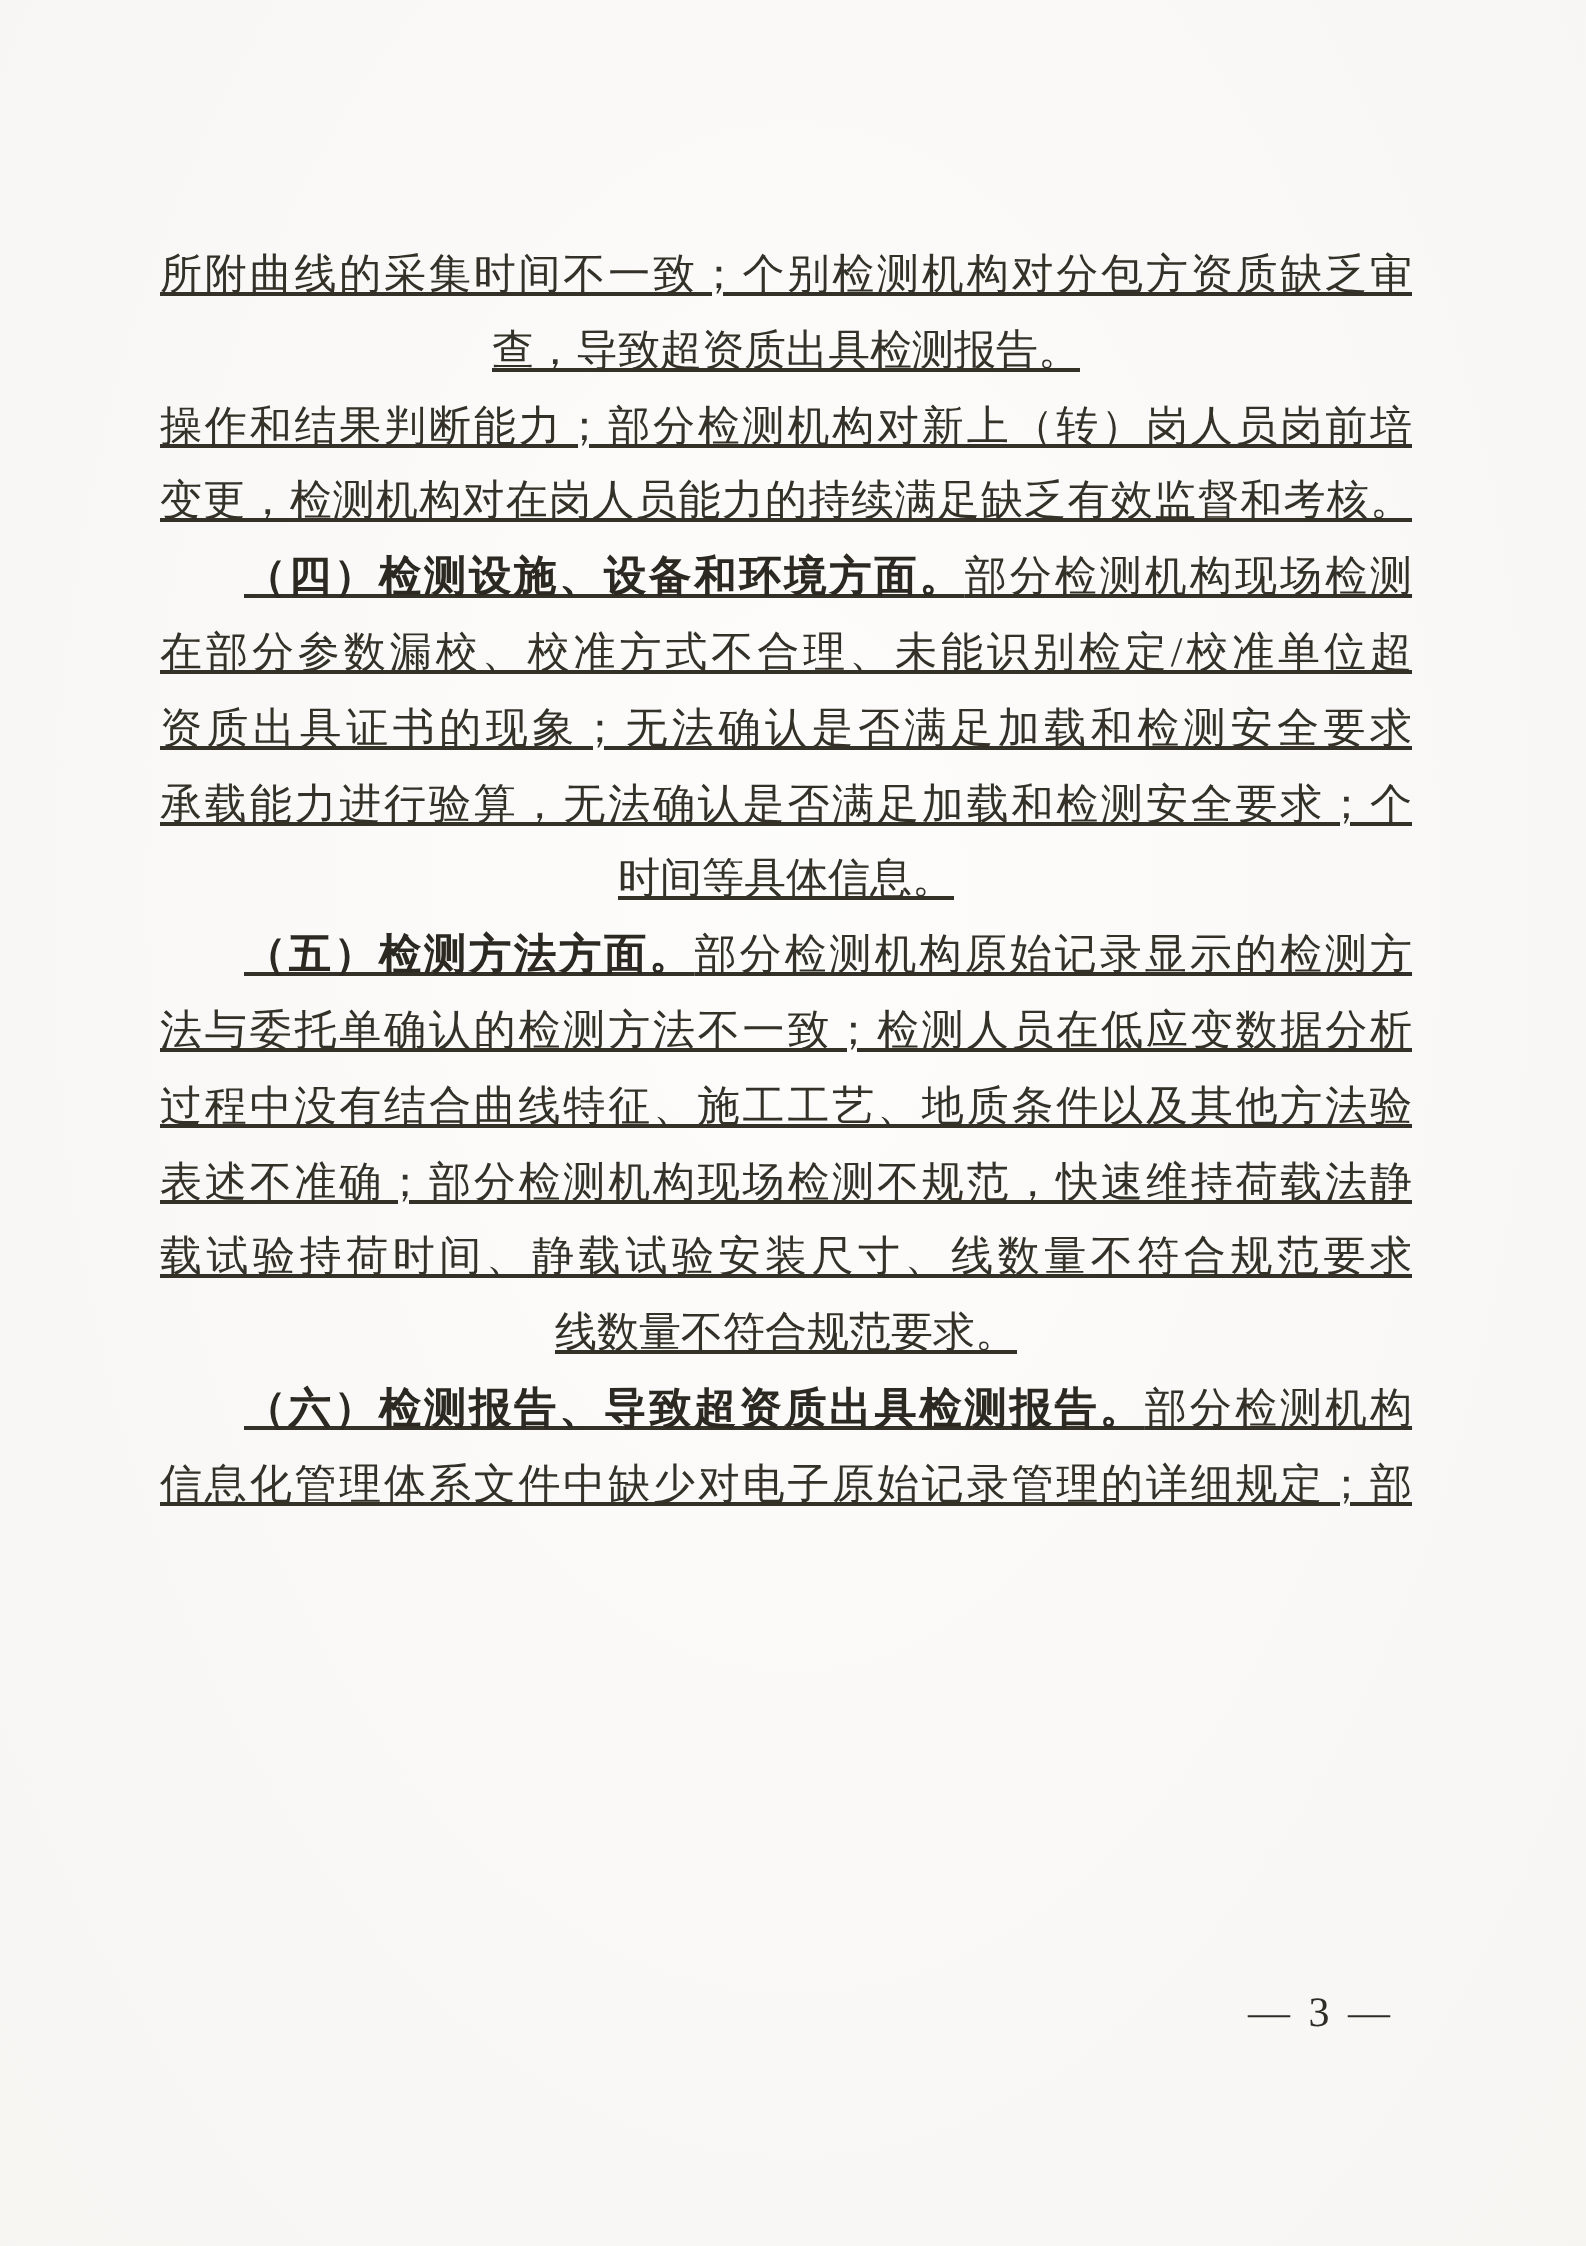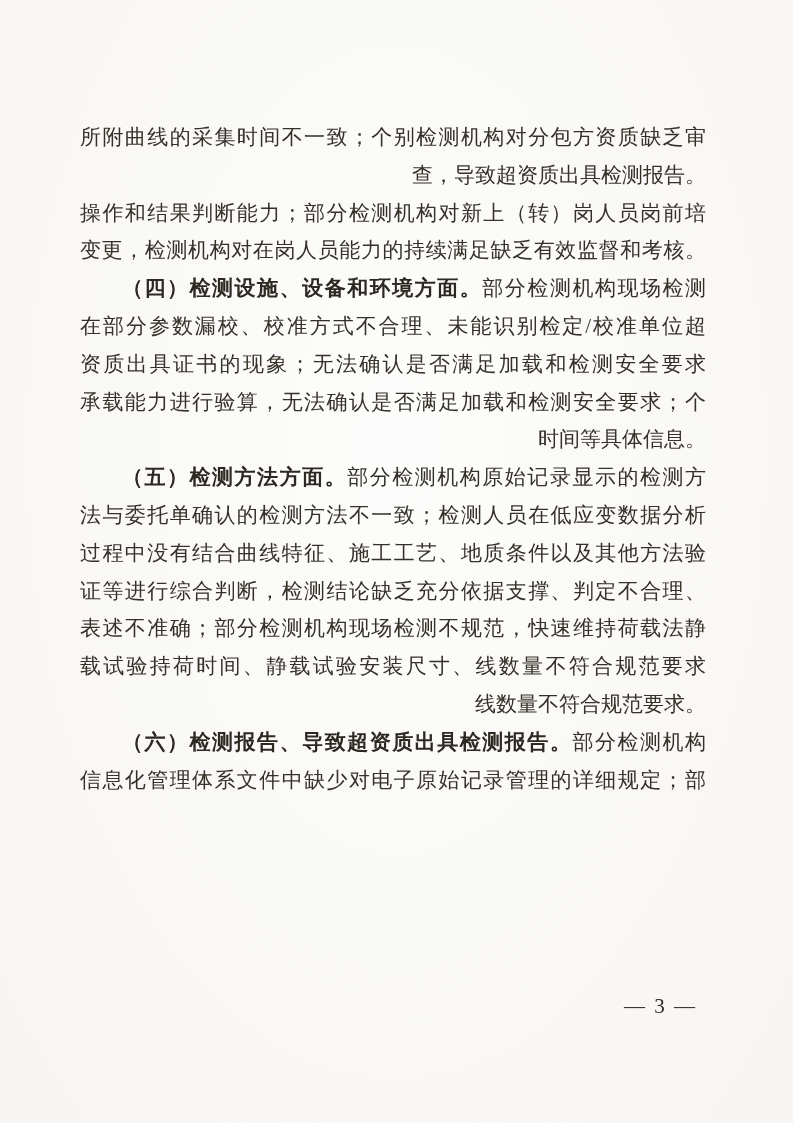--- a/index.html
+++ b/index.html
@@ -14,27 +14,28 @@
       radial-gradient(ellipse at 50% 40%, rgba(255,255,255,0.6) 0%, rgba(240,238,234,0.35) 100%);
     overflow: hidden;
     font-family: "Liberation Serif", "DejaVu Serif", serif;
     color: #343129;
   }
   .text-block {
     position: absolute;
     left: 80px;
     top: 119px;
     width: 626px;
+    text-decoration: underline;
   }
   .line {
     height: 37.8px;
     line-height: 37.8px;
     font-size: 21px;
     white-space: nowrap;
-    text-align: right;
+    text-align: center;
     color: #343129;
     text-rendering: optimizeLegibility;
   }
   .line.fill {
     white-space: normal;
     text-align: justify;
     text-align-last: justify;
     text-justify: inter-character;
   }
   .line.indent {
@@ -64,21 +65,20 @@
       <div class="line fill">操作和结果判断能力；部分检测机构对新上（转）岗人员岗前培</div>
       <div class="line fill">变更，检测机构对在岗人员能力的持续满足缺乏有效监督和考核。</div>
       <div class="line fill indent"><span class="heading">（四）检测设施、设备和环境方面。</span>部分检测机构现场检测</div>
       <div class="line fill">在部分参数漏校、校准方式不合理、未能识别检定/校准单位超</div>
       <div class="line fill">资质出具证书的现象；无法确认是否满足加载和检测安全要求</div>
       <div class="line fill">承载能力进行验算，无法确认是否满足加载和检测安全要求；个</div>
       <div class="line">时间等具体信息。</div>
       <div class="line fill indent"><span class="heading">（五）检测方法方面。</span>部分检测机构原始记录显示的检测方</div>
       <div class="line fill">法与委托单确认的检测方法不一致；检测人员在低应变数据分析</div>
       <div class="line fill">过程中没有结合曲线特征、施工工艺、地质条件以及其他方法验</div>
-      <div class="line fill">证等进行综合判断，检测结论缺乏充分依据支撑、判定不合理、</div>
       <div class="line fill">表述不准确；部分检测机构现场检测不规范，快速维持荷载法静</div>
       <div class="line fill">载试验持荷时间、静载试验安装尺寸、线数量不符合规范要求</div>
       <div class="line">线数量不符合规范要求。</div>
       <div class="line fill indent"><span class="heading">（六）检测报告、导致超资质出具检测报告。</span>部分检测机构</div>
       <div class="line fill">信息化管理体系文件中缺少对电子原始记录管理的详细规定；部</div>
     </div>
   <div class="page-number">— 3 —</div>
 </div>
 
 </body></html>

